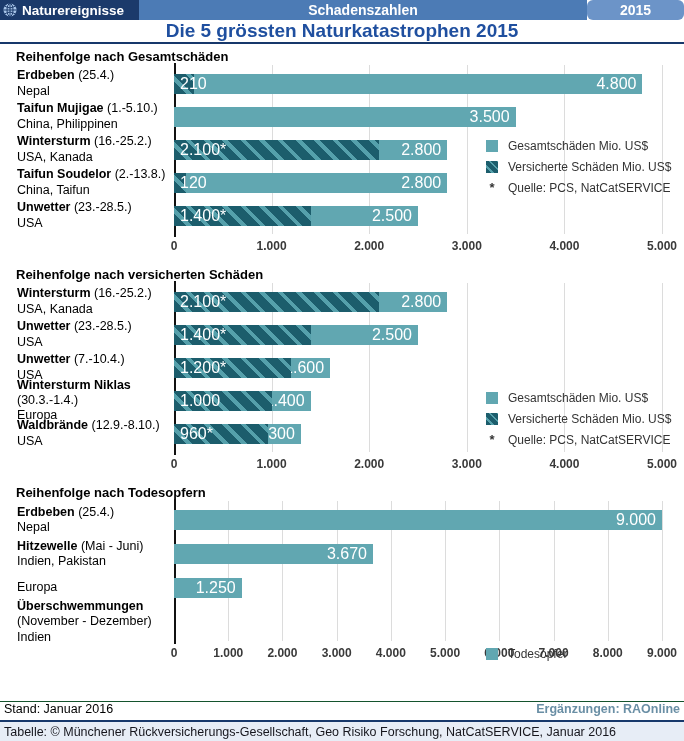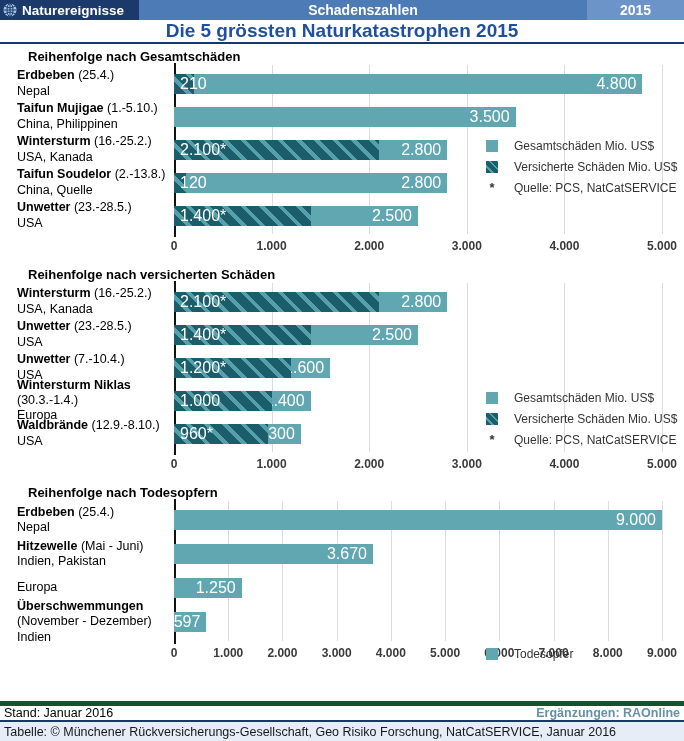--- a/index.html
+++ b/index.html
@@ -12,27 +12,27 @@
   body{background:#fff;}
   .page{width:684px;height:741px;background:#fff;overflow:hidden;
         font-family:"Liberation Sans",sans-serif;display:flex;flex-direction:column;}
   
   .top-bar{display:flex;height:20px;flex:none;}
   .brand{width:139px;background:var(--navy);color:#fff;font-weight:bold;font-size:13.5px;
          display:flex;align-items:center;gap:5px;padding-left:3px;}
   .center-bar{flex:1;background:#4c7bb5;color:#fff;font-weight:bold;font-size:14px;
               display:flex;align-items:center;justify-content:center;}
   .year-box{width:97px;background:#6c94c8;color:#fff;font-weight:bold;font-size:14px;
-            display:flex;align-items:center;justify-content:center;}
+            display:flex;align-items:center;justify-content:center;border-radius:6px;}
   .main-title{text-align:center;color:var(--title-blue);font-weight:bold;font-size:19px;
               height:22px;line-height:22px;flex:none;}
   .rule{height:2px;background:#17386b;flex:none;}
   
   .sec{flex:none;margin-bottom:5px;}
-  .sec h2{font-size:13px;font-weight:bold;color:#000;margin:5px 16px 1px;padding-left:12px;}
+  .sec h2{font-size:13px;font-weight:bold;color:#000;margin:5px 4px 1px;padding-left:12px;}
   .rows{position:relative;padding:2px 0;}
   .plot-overlay{position:absolute;left:174px;right:22px;top:0;bottom:0;}
   .plot-overlay::before{content:'';position:absolute;left:0;top:-2px;bottom:-3px;width:2px;background:#111;}
   .gridline{position:absolute;top:0;bottom:0;width:1px;background:#dcdcdc;}
   .row{display:flex;align-items:center;height:33px;position:relative;}
   .sec2 .row{height:34px;}
   .row-label{width:174px;flex:none;padding-left:17px;font-size:12.5px;line-height:1.22;color:#000;}
   .row-label b{font-weight:bold;}
   .row-track{position:relative;flex:1;height:20px;margin-right:22px;}
   .bar{position:absolute;left:0;top:0;height:100%;}
@@ -42,29 +42,29 @@
   .val-total{right:6px;}
   .val-insured{left:6px;}
   .axis{position:relative;height:22px;margin:1px 22px 0 174px;}
   .tick{position:absolute;top:4px;transform:translateX(-50%);font-weight:bold;font-size:12px;
         color:#3a3a3a;white-space:nowrap;}
   
   .legend{position:absolute;left:486px;font-size:12px;color:#333;z-index:2;}
   .sec0 .legend{top:70px;}
   .sec1 .legend{top:104px;}
   .sec2 .legend{top:142px;}
-  .legend-item{display:flex;align-items:center;gap:16px;height:21px;}
+  .legend-item{display:flex;align-items:center;gap:10px;height:21px;}
   .sw{width:12px;height:12px;flex:none;}
   .sw-total{background:var(--teal);}
   .sw-insured{background:repeating-linear-gradient(45deg,var(--teal-dark) 0 4px,#55a0ab 4px 6px);}
   .star{width:12px;text-align:center;font-weight:bold;color:#333;flex:none;font-size:13px;}
   
   .footer{margin-top:auto;flex:none;}
   .stand-row{display:flex;justify-content:space-between;align-items:flex-start;height:19px;
-             border-top:5px solid #14532d;padding:0 4px;font-size:12.5px;}
+             border-top:1px solid #14532d;padding:0 4px;font-size:12.5px;}
   .stand{color:#000;}
   .ergz{color:#6a8fa5;font-weight:bold;}
   .rule2{height:2px;background:#17386b;}
   .tabelle{height:19px;background:#e7edf6;font-size:12.5px;color:#16161d;
            display:flex;align-items:center;padding-left:4px;}
 </style>
 </head>
 <body>
 
 <div class="page">
@@ -133,21 +133,21 @@
                 <span class="val val-total">2.800</span>
               </div>
               <div class="bar bar-insured" style="width: 42%;">
                 <span class="val val-insured">2.100*</span>
               </div>
             </div>
           </div>
           <div class="row">
             <div class="row-label">
               <div class="l1"><b>Taifun Soudelor</b> (2.-13.8.)</div>
-              <div class="l2">China, Quelle</div>
+              <div class="l2">China, Taifun</div>
             </div>
             <div class="row-track">
               <div class="bar bar-total" style="width: 56%;">
                 <span class="val val-total">2.800</span>
               </div>
               <div class="bar bar-insured" style="width: 2.4%;">
                 <span class="val val-insured">120</span>
               </div>
             </div>
           </div>
@@ -343,25 +343,20 @@
               <div class="bar bar-total" style="width: 13.8889%;">
                 <span class="val val-total">1.250</span>
               </div>
             </div>
           </div>
           <div class="row">
             <div class="row-label">
               <div class="l1"><b>Überschwemmungen</b></div>
               <div class="l2">(November - Dezember) Indien</div>
             </div>
-            <div class="row-track">
-              <div class="bar bar-total" style="width: 6.63333%;">
-                <span class="val val-total">597</span>
-              </div>
-            </div>
           </div>
           <div class="legend">
           <div class="legend-item">
             <span class="sw sw-total"></span>
             <span>Todesopfer</span>
           </div>
         </div>
       </div>
       <div class="axis">
           <span class="tick" style="left: 0%;">0</span>

